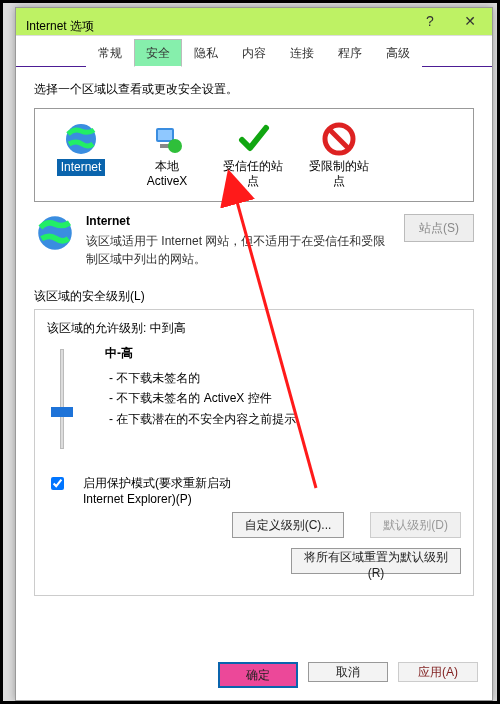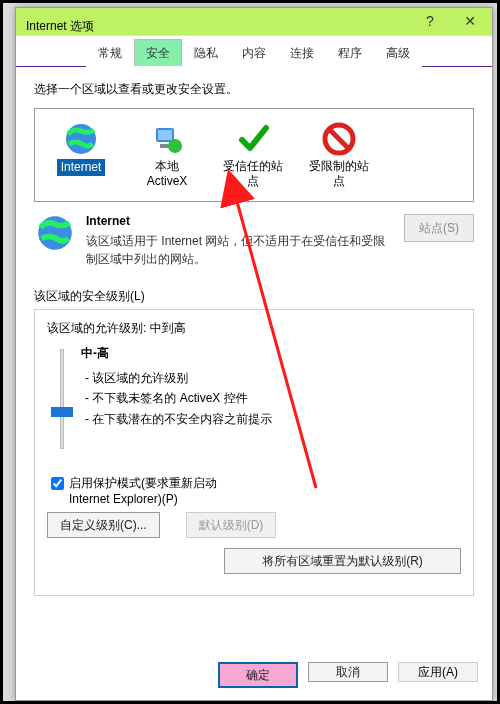--- a/index.html
+++ b/index.html
@@ -102,61 +102,61 @@
     color:#888; font-size:12px;
   }
   .sec-label { margin-top: 20px; }
   .sec-box {
     border:1px solid #ccc;
     margin-top:4px;
     padding: 10px 12px 21px 12px;
     position:relative;
   }
   .allowed { margin-bottom:8px; }
-  .slider-row { display:flex; gap: 4px; }
+  .slider-row { display:flex; gap: 28px; }
   .slider {
     width: 30px; height: 110px; position:relative;
     display:flex; justify-content:center;
   }
   .track {
     width:4px; height:100px; background:#ddd; border:1px solid #bbb;
     position:relative; top:4px;
   }
   .thumb {
     width:22px; height:10px; background:#1e73d8;
     position:absolute; left:4px; top:62px;
   }
   .slider-text { flex:1; }
   .lvlname { font-weight:bold; margin-bottom:6px; }
   .bullets { line-height:1.7; padding-left:4px; }
-  .chkrow { margin-top: 20px; display:flex; align-items:flex-start; gap:2px;}
+  .chkrow { margin-top: 20px; display:flex; align-items:flex-start; gap:16px;}
   .chkrow input { margin-top:2px; }
-  .btnrow { margin-top: 6px; display:flex; justify-content:flex-start; gap:10px; }
+  .btnrow { margin-top: 6px; display:flex; justify-content:flex-end; gap:10px; }
   .btnrow2 { margin-top: 10px; display:flex; justify-content:flex-end; }
   button.std {
     height:26px; padding: 0 12px;
     border:1px solid #999; background:#f3f3f3;
     font-size:12px; color:#222;
   }
   button.std:disabled { color:#999; border-color:#ccc; background:#f0f0f0;margin-left:16px;}
   .footer {
     position:absolute; bottom:12px; right:14px;
     display:flex; gap:10px;
   }
   button.primary {
     height:26px; width:80px;
-    border:2px solid #0a64ad; background:#f9a8d4;
+    border:2px solid #0a64ad; background:#ec4899;
     font-size:12px; color:#222;
   }
   button.ftr {
     height:20px; width:80px;
     border:1px solid #999; background:#f3f3f3;
     font-size:12px; color:#222;
   }
-  button.ftr:disabled { color:#000000; border-color:#ccc; }
+  button.ftr:disabled { color:#7f1d1d; border-color:#ccc; }
   
   .arrow-svg {
     position:absolute; left:0; top:0; width:478px; height:694px;
     pointer-events:none;
   }
 </style>
 </head>
 <body>
 
 <div class="outer">
@@ -256,42 +256,42 @@
       <div class="sec-box">
         <div class="allowed">该区域的允许级别: 中到高</div>
         <div class="slider-row">
           <div class="slider">
             <div class="track"></div>
             <div class="thumb"></div>
           </div>
           <div class="slider-text">
             <div class="lvlname">中-高</div>
             <div class="bullets">
-              <div>- 该区域的允许级别</div>
+              <div>- 不下载未签名的</div>
               <div>- 不下载未签名的 ActiveX 控件</div>
               <div>- 在下载潜在的不安全内容之前提示</div>
             </div>
           </div>
         </div>
 
         <div class="chkrow">
           <input type="checkbox" checked="" style="">
           <div>
             <div>启用保护模式(要求重新启动</div>
             <div>Internet Explorer)(P)</div>
           </div>
           <div style="flex:1"></div>
         </div>
 
         <div class="btnrow">
           <button class="std">自定义级别(C)...</button>
           <button class="std" disabled="">默认级别(D)</button>
         </div>
         <div class="btnrow2">
-          <button class="std" style="width:237px">将所有区域重置为默认级别(R)</button>
+          <button class="std" style="width:170px">将所有区域重置为默认级别(R)</button>
         </div>
       </div>
     </div>
 
     <div class="footer">
       <button class="primary">确定</button>
       <button class="ftr">取消</button>
       <button class="ftr" disabled="">应用(A)</button>
     </div>
 

